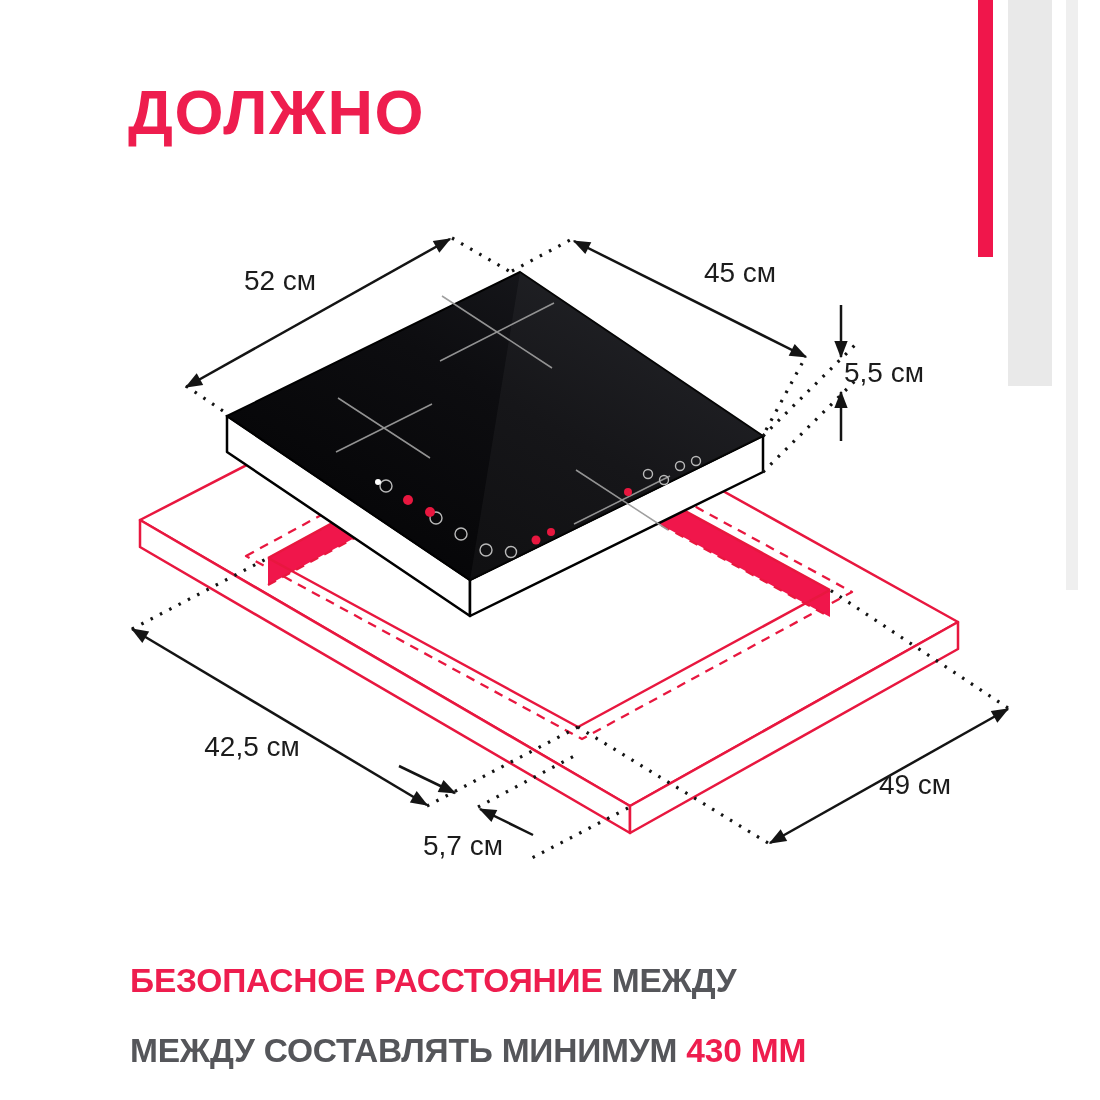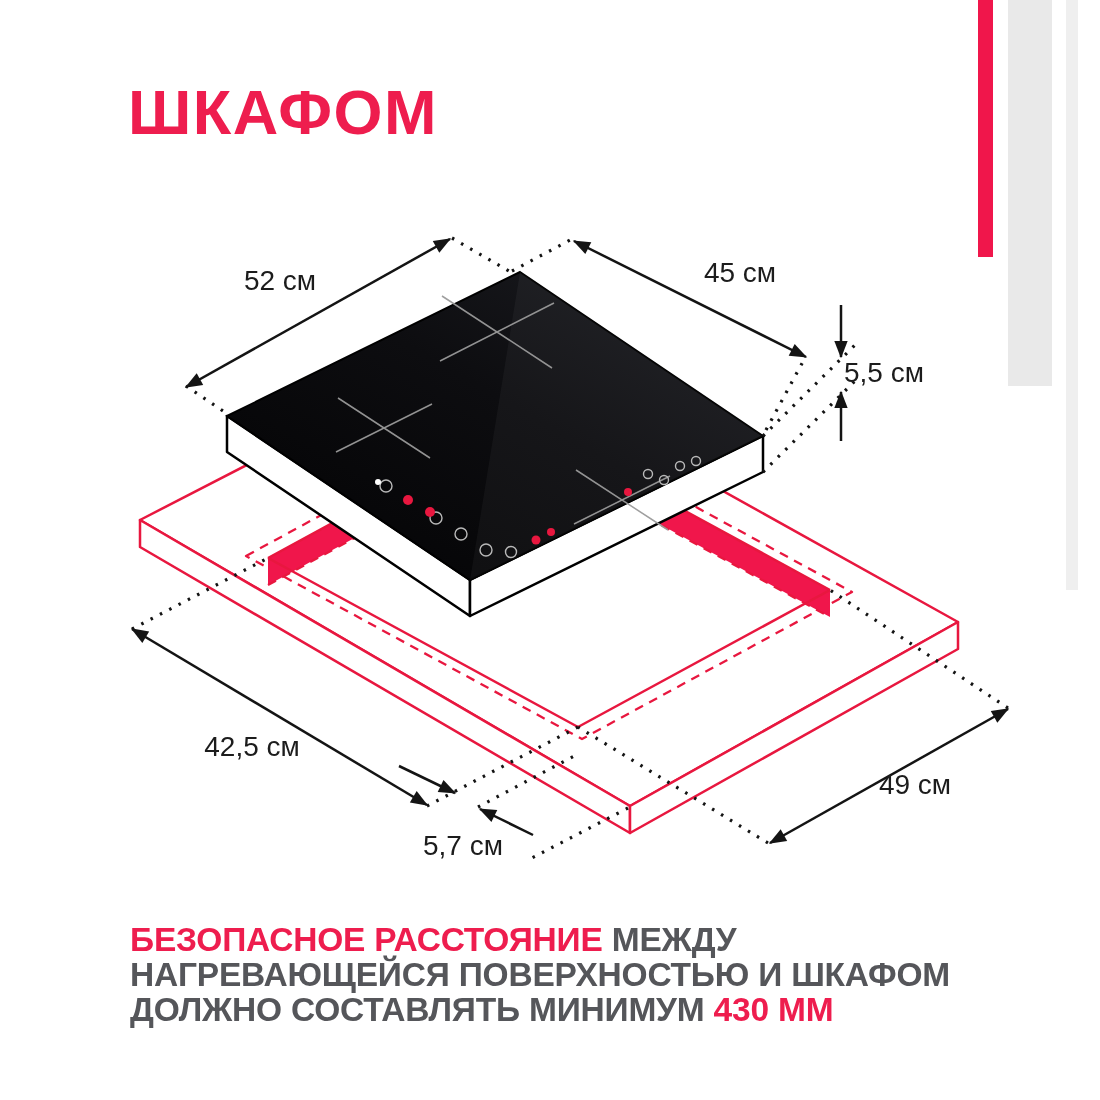--- a/index.html
+++ b/index.html
@@ -15,30 +15,30 @@
   .bar{position:absolute;top:0;}
   .bar-red{left:978px;width:15px;height:257px;background:#f0164b;}
   .bar-gray-wide{left:1008px;width:44px;height:386px;background:#e9e9e9;}
   .bar-gray-thin{left:1066px;width:12px;height:590px;background:#efefef;}
   svg.diagram{position:absolute;left:0;top:0;}
   .dimtext{
     font-family:"Liberation Sans", sans-serif;
     font-size:28px;fill:#1c1c1c;font-weight:500;
   }
   .footer{
-    position:absolute;left:130px;top:922px;width:840px;
+    position:absolute;left:130px;top:963px;width:840px;
     font-size:33.5px;font-weight:bold;line-height:35px;
     color:#55565a;letter-spacing:-0.2px;
   }
   .footer .hl{color:#ee1d4e;}
 </style>
 </head>
 <body>
 
-<div class="page-title">ШКАФОМ</div>
+<div class="page-title">ДОЛЖНО</div>
 
 <div class="bar bar-red"></div>
 <div class="bar bar-gray-wide"></div>
 <div class="bar bar-gray-thin"></div>
 
 <svg class="diagram" width="1100" height="1100" viewBox="0 0 1100 1100">
   <defs>
     <marker id="ah" markerUnits="userSpaceOnUse" markerWidth="20" markerHeight="16" refX="13" refY="6" orient="auto-start-reverse" viewBox="0 0 15 12">
       <path d="M1,1 L14,6 L1,11 z" fill="#141414"></path>
     </marker>
@@ -141,15 +141,15 @@
     <text class="dimtext" x="740" y="282">45 см</text>
     <text class="dimtext" x="884" y="382">5,5 см</text>
     <text class="dimtext" x="252" y="756">42,5 см</text>
     <text class="dimtext" x="463" y="855">5,7 см</text>
     <text class="dimtext" x="915" y="794">49 см</text>
   </g>
 </svg>
 
 <div class="footer">
   <span class="hl">БЕЗОПАСНОЕ РАССТОЯНИЕ</span><span> МЕЖДУ</span><br>
-  <span>НАГРЕВАЮЩЕЙСЯ ПОВЕРХНОСТЬЮ И ШКАФОМ</span><br>
-  <span>ДОЛЖНО СОСТАВЛЯТЬ МИНИМУМ </span><span class="hl">430 ММ</span>
+  <br>
+  <span>МЕЖДУ СОСТАВЛЯТЬ МИНИМУМ </span><span class="hl">430 ММ</span>
 </div>
 
 </body></html>

